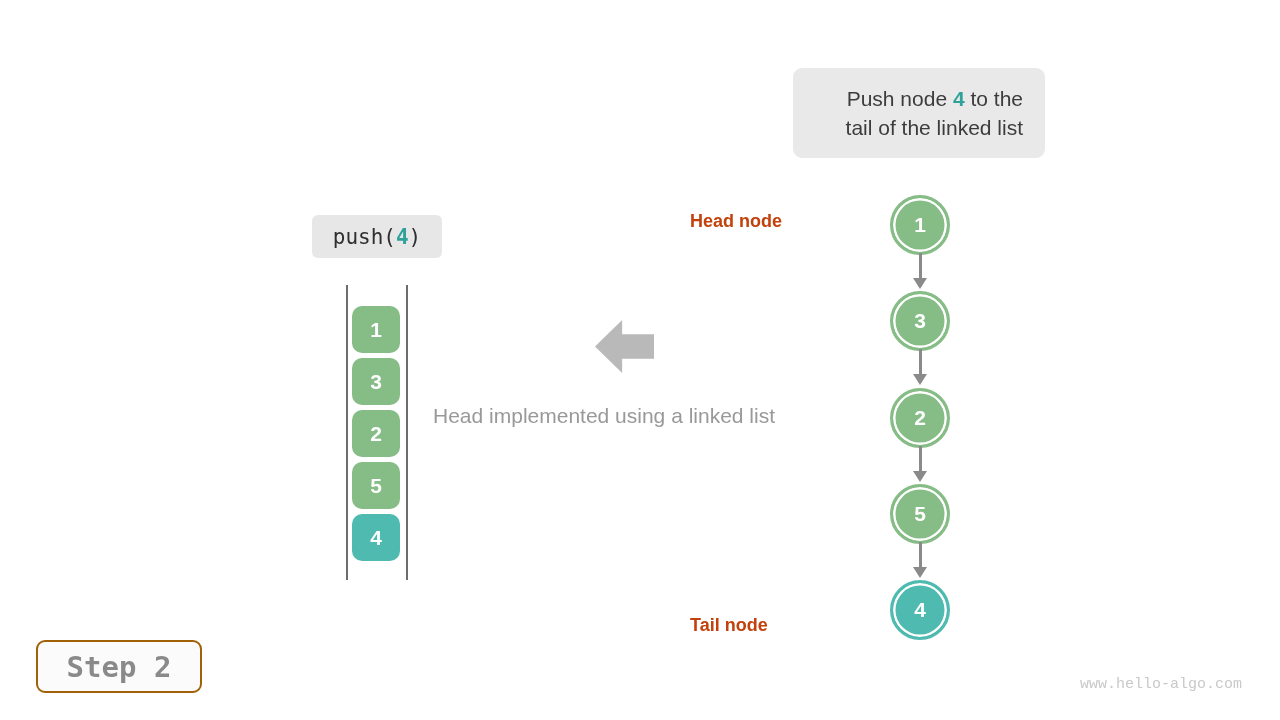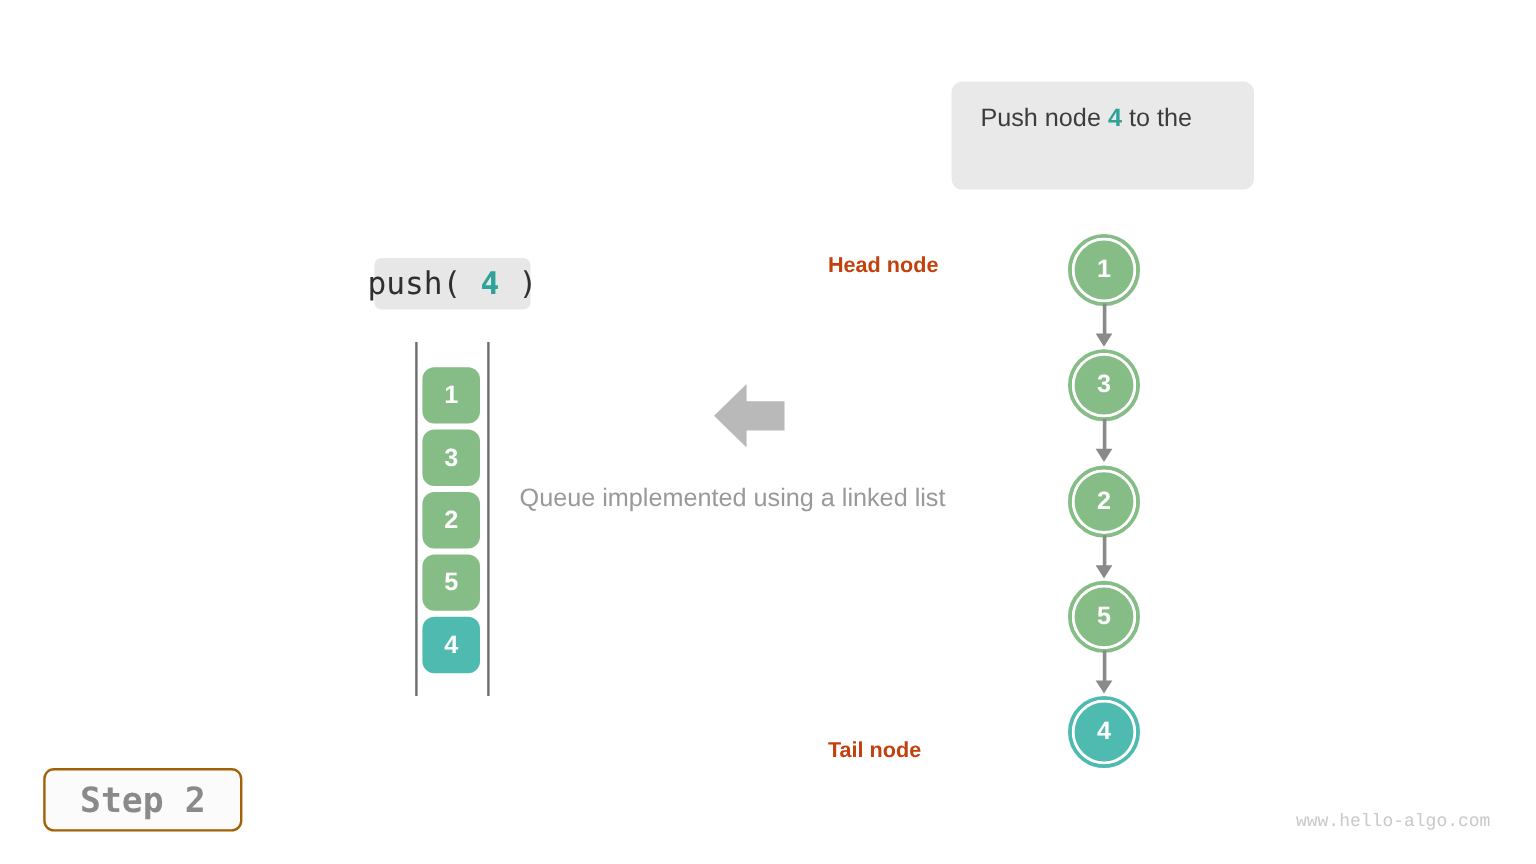--- a/index.html
+++ b/index.html
@@ -23,42 +23,42 @@
     top: 68px;
     width: 252px;
     height: 90px;
     background: #e9e9e9;
     border-radius: 9px;
     box-sizing: border-box;
     padding: 16px 22px 0 24px;
     font-size: 21px;
     line-height: 29px;
     color: #3c3c3c;
+    text-align: right;
   }
   .callout .hl {
     color: #2fa29a;
     font-weight: bold;
   }
 
   
   .op-box {
     position: absolute;
     left: 312px;
     top: 215px;
     width: 130px;
     height: 43px;
     background: #e7e7e7;
     border-radius: 6px;
     display: flex;
     align-items: center;
     justify-content: center;
     font-family: "DejaVu Sans Mono", monospace;
-    font-size: 26px;
+    font-size: 21px;
     color: #2f2f2f;
-    gap: 16px;
   }
   .op-box .hl {
     color: #2fa29a;
     font-weight: bold;
   }
 
   
   .rail {
     position: absolute;
     top: 285px;
@@ -201,20 +201,21 @@
     color: #c9c9c9;
   }
 </style>
 </head>
 <body>
 
 <div class="canvas">
 
   <div class="callout">
     <span>Push node </span><span class="hl">4</span><span> to the</span><br>
+    <span>tail of the linked list</span>
   </div>
 
   <div class="op-box">
     <span>push(</span>
       <span class="hl">4</span>
       <span>)</span>
   </div>
 
   <div class="rail rail-left"></div>
   <div class="rail rail-right"></div>
@@ -222,21 +223,21 @@
   <div class="stack">
     <div class="stack-block">1</div>
     <div class="stack-block">3</div>
     <div class="stack-block">2</div>
     <div class="stack-block">5</div>
     <div class="stack-block teal">4</div>
   </div>
 
   <div class="block-arrow"></div>
 
-  <div class="caption">Queue implemented using a linked list</div>
+  <div class="caption">Head implemented using a linked list</div>
 
   <div class="node-label label-head">Head node</div>
   <div class="node-label label-tail">Tail node</div>
 
   <div class="node" style="top:195px;">1</div>
   <div class="node" style="top:291px;">3</div>
   <div class="node" style="top:388px;">2</div>
   <div class="node" style="top:484px;">5</div>
   <div class="node teal" style="top:580px;">4</div>
 

